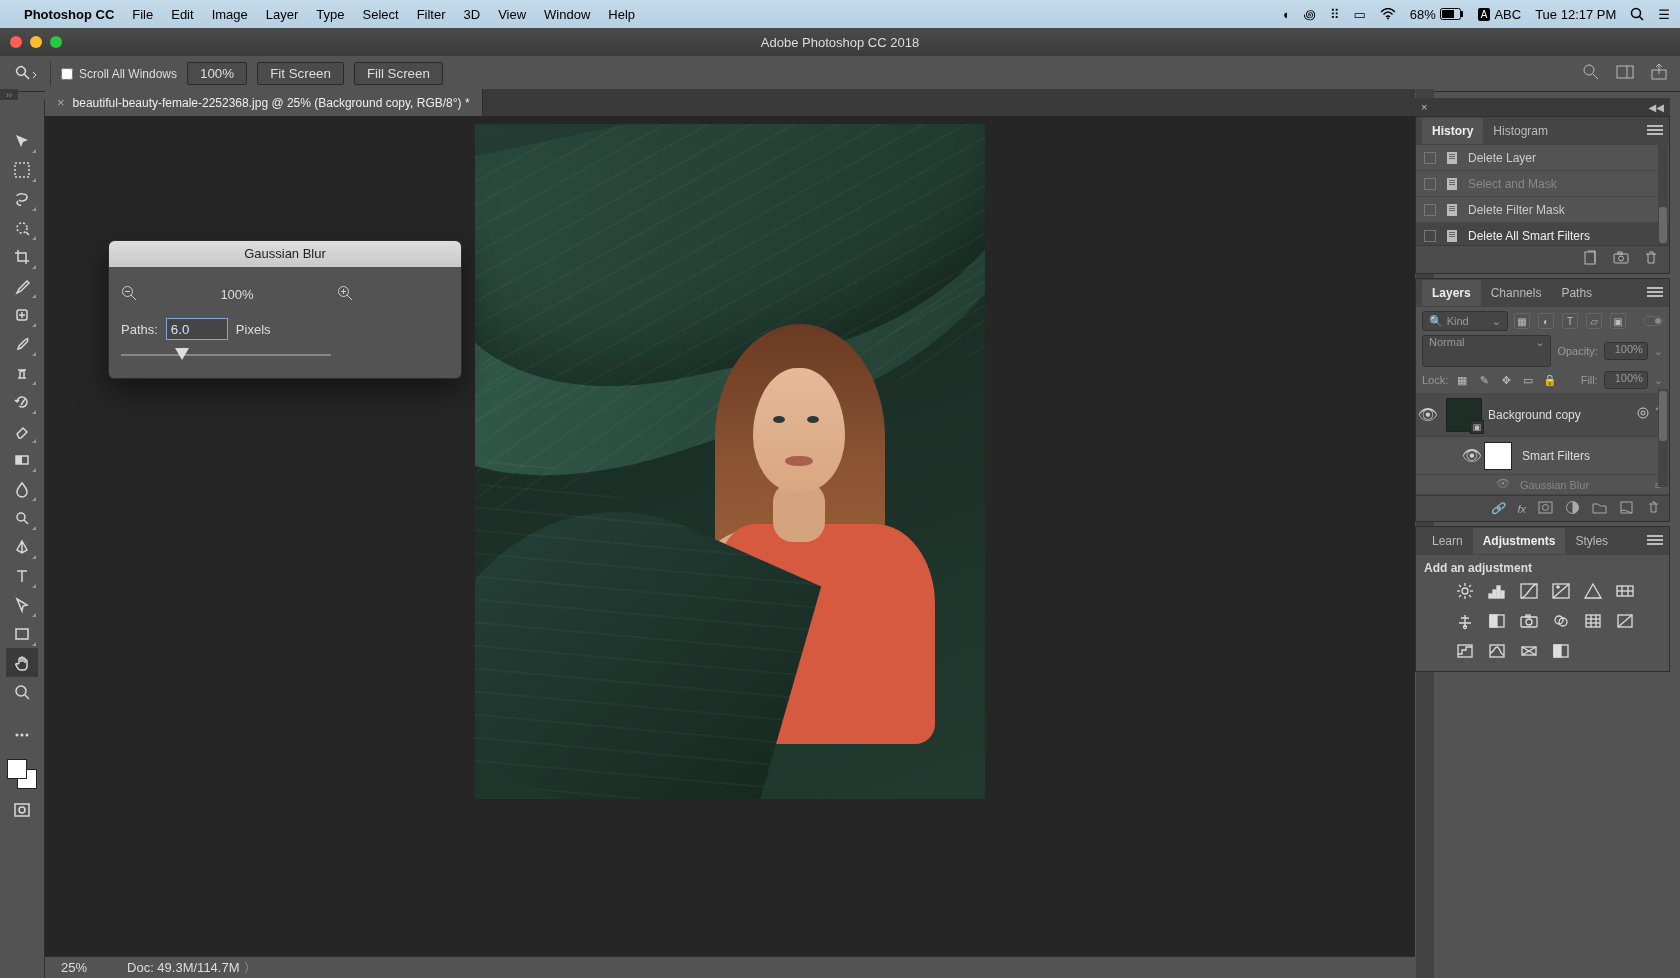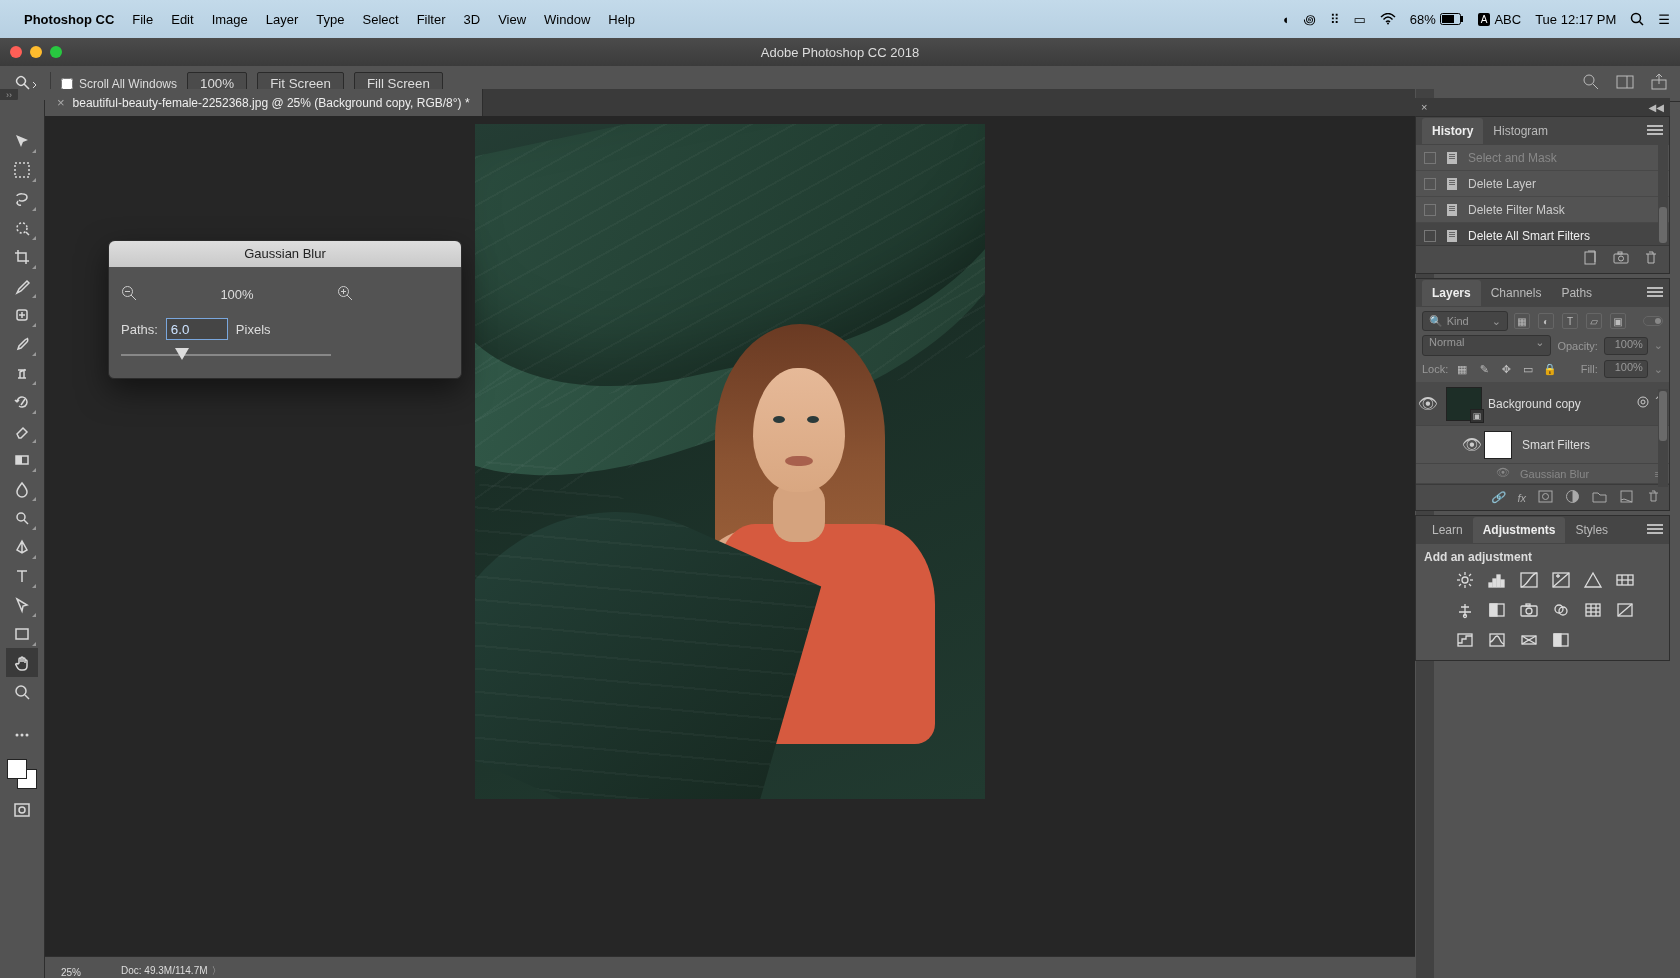--- a/index.html
+++ b/index.html
@@ -1,19 +1,19 @@
 <!DOCTYPE html>
 <html><head>
 <meta charset="utf-8">
 <style>
 * { margin: 0; padding: 0; box-sizing: border-box; font-family: -apple-system, 'Helvetica Neue', Arial, sans-serif; user-select: none; }
 body { width: 1680px; height: 978px; background: #535353; overflow: hidden; position: relative; }
 
 
-.mac-menubar { height: 38px; background: linear-gradient(#c3daea,#b7d0e2); display: flex; align-items: center; padding: 0 10px; font-size: 13px; color: #000; }
+.mac-menubar { height: 28px; background: linear-gradient(#c3daea,#b7d0e2); display: flex; align-items: center; padding: 0 10px; font-size: 13px; color: #000; }
 .mac-menubar .apple { font-size: 15px; margin-right: 14px; }
 .mac-menubar .app-name { font-weight: 600; margin-right: 18px; }
 .mac-menubar .menu-item { margin-right: 18px; }
 .mac-menubar .spacer { flex: 1; }
 .mac-menubar .right-item { margin-left: 14px; display:flex; align-items:center; gap:4px;}
 .mac-menubar .abc-badge { background:#000; color:#fff; font-size:10px; padding:1px 3px; border-radius:2px;}
 
 
 .window-titlebar { height: 28px; background: linear-gradient(#4b4b4b,#3b3b3b); display: flex; align-items: center; padding: 0 10px; color:#ddd; font-size:13px; position:relative;}
 .traffic-lights { display:flex; gap:8px; }
@@ -65,21 +65,21 @@
 .hair{ position:absolute; top:0; left:50px; width:170px; height:340px; background:linear-gradient(#6a3a23,#8a5332 40%,#a86a3f); border-radius:90px 90px 50px 50px/120px 120px 60px 60px; filter:blur(.5px);}
 .face{ position:absolute; top:44px; left:88px; width:92px; height:124px; background:linear-gradient(#e6b998,#d9a781); border-radius:48% 48% 46% 46%/55% 55% 45% 45%;}
 .neck{position:absolute; top:158px; left:108px; width:52px; height:60px; background:#d5a37e; border-radius:20px;}
 .torso{position:absolute; top:200px; left:50px; width:220px; height:220px; background:#d65a3f; border-radius:40px 60px 20px 20px/60px 80px 20px 20px;}
 .shoulder{position:absolute; top:205px; left:30px; width:120px; height:80px; background:#dca886; border-radius:60px 40px 10px 10px;}
 .eye{position:absolute; width:12px; height:7px; background:#2b3a3a; border-radius:50%;}
 .eye.e1{top:92px; left:108px;} .eye.e2{top:92px; left:142px;}
 .lips{position:absolute; top:132px; left:120px; width:28px; height:10px; background:#a8604d; border-radius:50%/60%;}
 
 
-.status-bar{ position:absolute; bottom:0; left:45px; right:265px; height:22px; background:#535353; border-top:1px solid #2e2e2e; color:#ddd; font-size:10px; display:flex; align-items:flex-end; padding:0 16px; gap:40px;}
+.status-bar{ position:absolute; bottom:0; left:45px; right:265px; height:22px; background:#535353; border-top:1px solid #2e2e2e; color:#ddd; font-size:13px; display:flex; align-items:center; padding:0 16px; gap:40px;}
 .status-bar .chev{ margin-left:4px; opacity:.7;}
 
 
 .dock-stripe{ position:absolute; top:89px; right:246px; width:18px; bottom:0; background:#424242;}
 
 
 .right-panels{ position:absolute; top:116px; right:10px; width:255px;}
 .panel-close-row{ position:absolute; top:-18px; left:0; right:0; height:18px; background:#3a3a3a; display:flex; align-items:center;}
 .panel-close-row .x{ color:#bbb; font-size:11px; margin-left:6px;}
 .panel-close-row .collapse{ margin-left:auto; margin-right:6px; color:#bbb; font-size:10px; }
@@ -101,21 +101,21 @@
 .panel-footer svg{ width:16px; height:16px; stroke:#bbb; fill:none;}
 
 
 .layers-controls{ padding:4px 6px; display:flex; flex-direction:column; gap:4px; font-size:11px; color:#999;}
 .layers-controls .row{ display:flex; align-items:center; gap:6px;}
 .layers-controls .kind-search{ flex:0 0 86px; height:20px; background:#454545; border:1px solid #333; border-radius:3px; display:flex; align-items:center; padding:0 6px; color:#999;}
 .layers-controls .filter-icons{ display:flex; gap:8px;}
 .layers-controls .filter-icons span{ width:16px; height:16px; display:flex; align-items:center; justify-content:center; border:1px solid #666; border-radius:2px; font-size:10px; color:#bbb;}
 .layers-controls .pill-toggle{ width:20px; height:10px; border:1px solid #666; border-radius:5px; margin-left:auto; position:relative;}
 .layers-controls .pill-toggle::after{content:''; position:absolute; right:1px; top:1px; width:6px; height:6px; background:#888; border-radius:50%;}
-.layers-controls select, .layers-controls .fake-select{ background:#454545; border:1px solid #333; color:#999; height:21px; font-size:11px; padding:0 6px; border-radius:3px;}
+.layers-controls select, .layers-controls .fake-select{ background:#454545; border:1px solid #333; color:#999; height:32px; font-size:11px; padding:0 6px; border-radius:3px;}
 .layers-controls .fake-input{ background:#454545; border:1px solid #333; color:#999; height:18px; width:44px; font-size:11px; padding:0 4px; text-align:right; border-radius:3px;}
 .layers-controls .lock-icons span{ width:16px; height:16px; display:inline-flex; align-items:center; justify-content:center; color:#bbb;}
 
 .layer-list{ }
 .layer-row{ display:flex; align-items:center; height:44px; border-bottom:1px solid #454545; background:#535353;}
 .layer-row.selected{ background:#4a4a4a;}
 .layer-row .vis{ width:24px; text-align:center; color:#ccc;}
 .layer-row .thumb{ width:36px; height:34px; margin:0 6px; background:#1d2e27; border:1px solid #222; position:relative;}
 .layer-row .thumb .so{ position:absolute; right:-3px; bottom:-3px; width:14px; height:14px; background:#333; border:1px solid #222; color:#bbb; font-size:9px; text-align:center; line-height:12px;}
 .layer-row .name{ flex:1; color:#ddd; font-size:12px;}
@@ -435,39 +435,39 @@
     <div class="panel-tabs">
       <div class="panel-tab active">History</div>
       <div class="panel-tab">Histogram</div>
       <div class="panel-menu-icon">
           <span></span>
           <span></span>
           <span></span>
         </div>
     </div>
     <div class="history-list" id="history-list">
+        <div class="history-row">
+          <span class="checkbox"></span>
+          <span class="doc-icon"><svg viewBox="0 0 16 16">
+              <rect x="3" y="2" width="10" height="12" fill="#bbb"></rect>
+              <rect x="5" y="4" width="6" height="1" fill="#666"></rect>
+              <rect x="5" y="6" width="6" height="1" fill="#666"></rect>
+              <rect x="5" y="8" width="6" height="1" fill="#666"></rect>
+            </svg></span>
+          <span>Delete Layer</span>
+        </div>
         <div class="history-row dim">
           <span class="checkbox"></span>
           <span class="doc-icon"><svg viewBox="0 0 16 16">
               <rect x="3" y="2" width="10" height="12" fill="#bbb"></rect>
               <rect x="5" y="4" width="6" height="1" fill="#666"></rect>
               <rect x="5" y="6" width="6" height="1" fill="#666"></rect>
               <rect x="5" y="8" width="6" height="1" fill="#666"></rect>
             </svg></span>
           <span>Select and Mask</span>
-        </div>
-        <div class="history-row">
-          <span class="checkbox"></span>
-          <span class="doc-icon"><svg viewBox="0 0 16 16">
-              <rect x="3" y="2" width="10" height="12" fill="#bbb"></rect>
-              <rect x="5" y="4" width="6" height="1" fill="#666"></rect>
-              <rect x="5" y="6" width="6" height="1" fill="#666"></rect>
-              <rect x="5" y="8" width="6" height="1" fill="#666"></rect>
-            </svg></span>
-          <span>Delete Layer</span>
         </div>
         <div class="history-row">
           <span class="checkbox"></span>
           <span class="doc-icon"><svg viewBox="0 0 16 16">
               <rect x="3" y="2" width="10" height="12" fill="#bbb"></rect>
               <rect x="5" y="4" width="6" height="1" fill="#666"></rect>
               <rect x="5" y="6" width="6" height="1" fill="#666"></rect>
               <rect x="5" y="8" width="6" height="1" fill="#666"></rect>
             </svg></span>
           <span>Delete Filter Mask</span>

